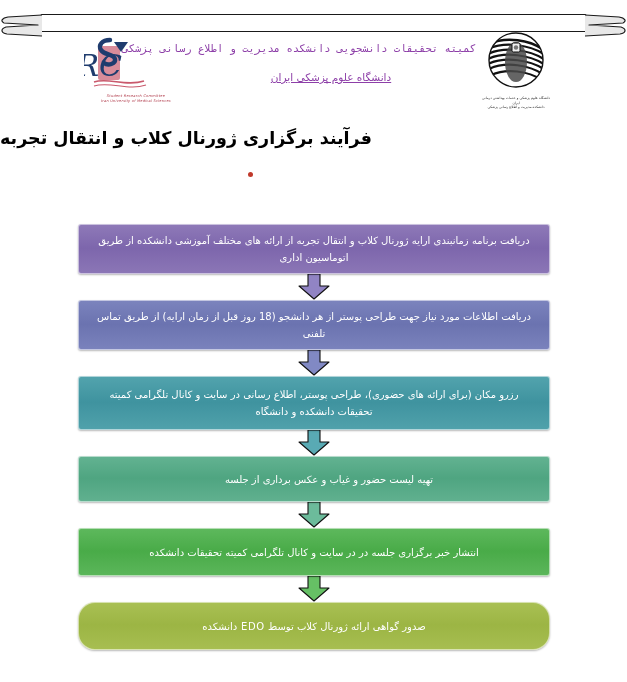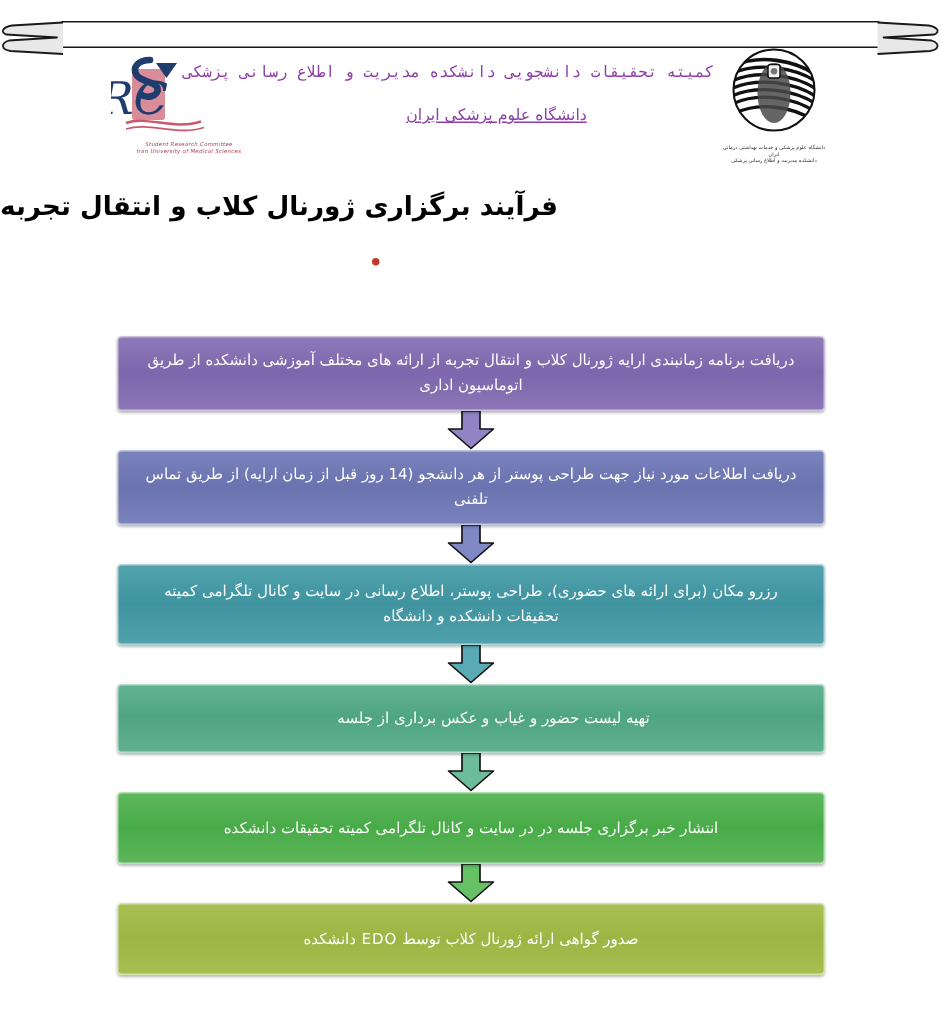--- a/index.html
+++ b/index.html
@@ -40,21 +40,21 @@
   
   .header {
     position: absolute;
     top: 30px;
     left: 0;
     width: 627px;
     height: 82px;
   }
   .logo-src {
     position: absolute;
-    left: 74px;
+    left: 84px;
     top: 2px;
     width: 104px;
     height: 74px;
   }
   .logo-iums {
     position: absolute;
     left: 478px;
     top: 0px;
     width: 76px;
     height: 80px;
@@ -150,21 +150,21 @@
     padding: 4px 14px;
     box-shadow: 0 1px 2px rgba(0,0,0,.28);
   }
   .node .txt { display: block; width: 100%; }
 
   .node.n1 { height: 50px; background: linear-gradient(180deg,#8e79b8 0%,#7d66ac 48%,#8b76b6 100%); }
   .node.n2 { height: 50px; background: linear-gradient(180deg,#7b83bd 0%,#6b73b0 48%,#7a82bc 100%); }
   .node.n3 { height: 54px; background: linear-gradient(180deg,#52a3ad 0%,#3f939f 48%,#50a1ab 100%); }
   .node.n4 { height: 46px; background: linear-gradient(180deg,#62b291 0%,#4fa581 48%,#60b08f 100%); padding-left: 44px; }
   .node.n5 { height: 48px; background: linear-gradient(180deg,#5db85c 0%,#49ab48 48%,#5bb65a 100%); }
-  .node.n6 { height: 48px; background: linear-gradient(180deg,#a9c053 0%,#9cb544 48%,#a7be51 100%); }
+  .node.n6 { height: 48px; background: linear-gradient(180deg,#a9c053 0%,#9cb544 48%,#a7be51 100%); border-radius: 17px; }
 
   .connector {
     height: 26px;
     display: flex;
     align-items: center;
     justify-content: center;
   }
   .connector svg { display: block; }
 </style>
 </head>
@@ -242,21 +242,21 @@
     <span class="txt">دریافت برنامه زمانبندی ارایه ژورنال کلاب و انتقال تجربه از ارائه های مختلف آموزشی دانشکده از طریق اتوماسیون اداری</span>
   </div>
 
   <div class="connector">
     <svg width="36" height="26" viewBox="0 0 36 26">
       <path d="M12 0 L24 0 L24 12 L33 12 L18 25 L3 12 L12 12 Z" fill="#9184c4" stroke="#111" stroke-width="1.1" stroke-linejoin="round"></path>
     </svg>
   </div>
 
   <div class="node n2">
-    <span class="txt">دریافت اطلاعات مورد نیاز جهت طراحی پوستر از هر دانشجو (14 روز قبل از زمان ارایه) از طریق تماس تلفنی</span>
+    <span class="txt">دریافت اطلاعات مورد نیاز جهت طراحی پوستر از هر دانشجو (18 روز قبل از زمان ارایه) از طریق تماس تلفنی</span>
   </div>
 
   <div class="connector">
     <svg width="36" height="26" viewBox="0 0 36 26">
       <path d="M12 0 L24 0 L24 12 L33 12 L18 25 L3 12 L12 12 Z" fill="#8189c4" stroke="#111" stroke-width="1.1" stroke-linejoin="round"></path>
     </svg>
   </div>
 
   <div class="node n3">
     <span class="txt">رزرو مکان (برای ارائه های حضوری)، طراحی پوستر، اطلاع رسانی در سایت و کانال تلگرامی کمیته تحقیقات دانشکده و دانشگاه</span>

